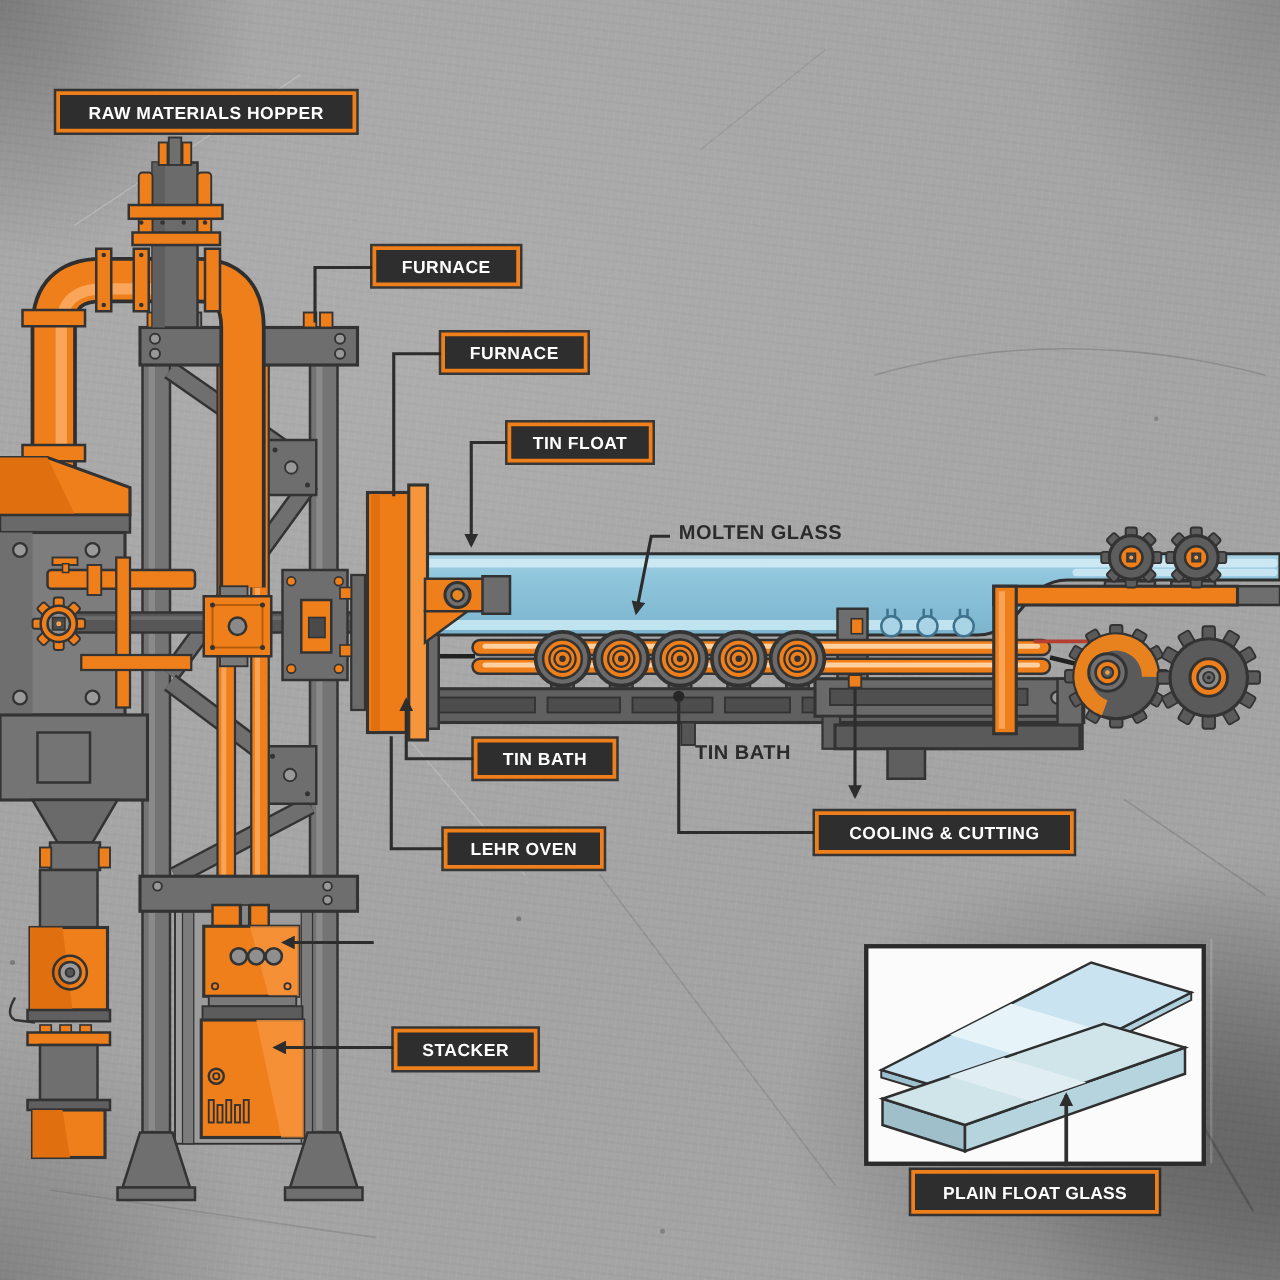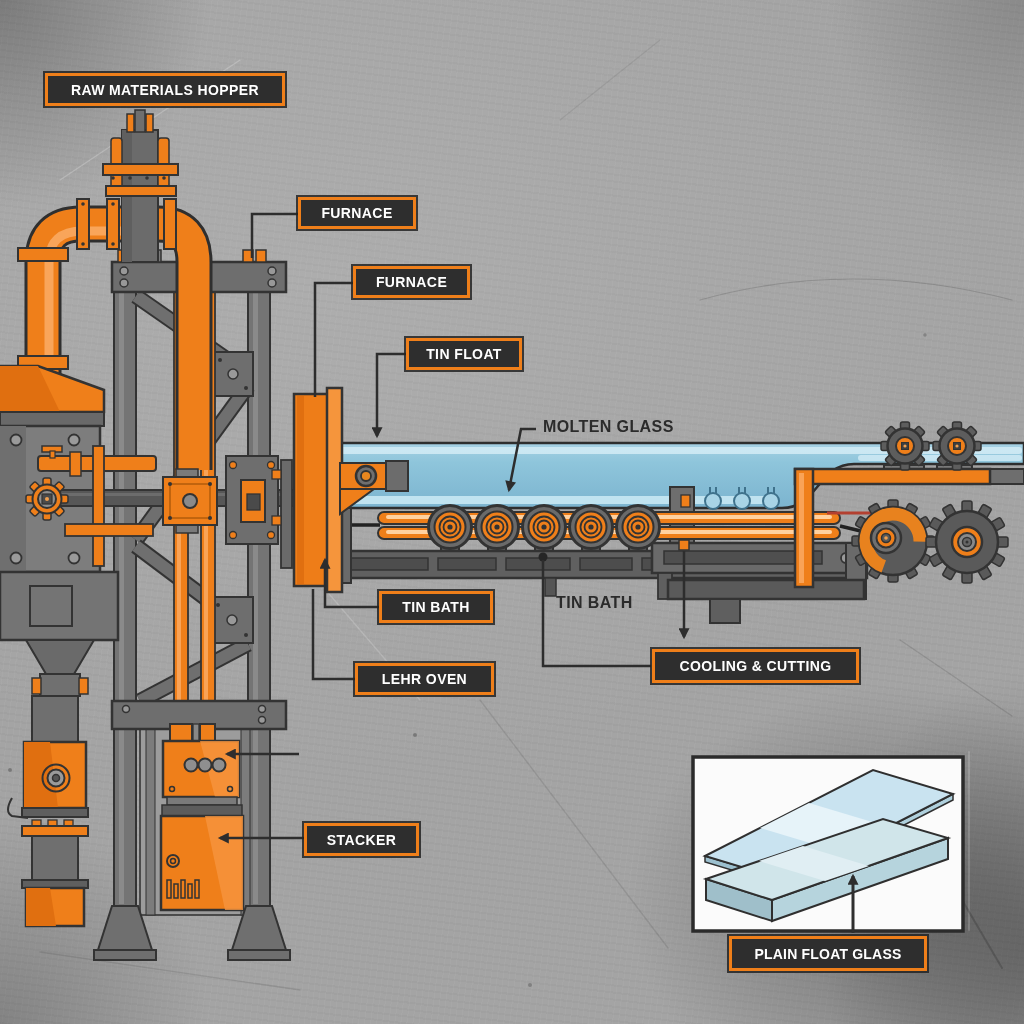--- a/index.html
+++ b/index.html
@@ -31,24 +31,24 @@
   }
   .plain-label{
     position:absolute;z-index:3;color:#2b2b2b;font-weight:700;font-size:16px;
     letter-spacing:.4px;white-space:nowrap;
   }
   .lbl-raw{left:45px;top:73px;width:240px;height:33px;}
   .lbl-furnace1{left:298px;top:197px;width:118px;height:32px;}
   .lbl-furnace2{left:353px;top:266px;width:117px;height:32px;}
   .lbl-tinbach{left:406px;top:338px;width:116px;height:32px;}
   .lbl-tinbath-box{left:379px;top:591px;width:114px;height:32px;}
-  .lbl-lehr{left:355px;top:663px;width:139px;height:32px;}
+  .lbl-lehr{left:355px;top:663px;width:128px;height:32px;}
   .lbl-cooling{left:652px;top:649px;width:207px;height:34px;}
   .lbl-cutting{left:299px;top:737px;width:149px;height:35px;}
-  .lbl-stacker{left:304px;top:823px;width:115px;height:33px;}
+  .lbl-stacker{left:315px;top:823px;width:115px;height:33px;}
   .lbl-plainfloat{left:729px;top:936px;width:198px;height:35px;letter-spacing:.2px;}
   .lbl-molten{left:543px;top:418px;}
   .lbl-tinbath-plain{left:556px;top:594px;}
 </style>
 </head>
 <body>
 
 <div id="stage">
 
 <svg width="1024" height="1024" viewBox="0 0 1024 1024">

